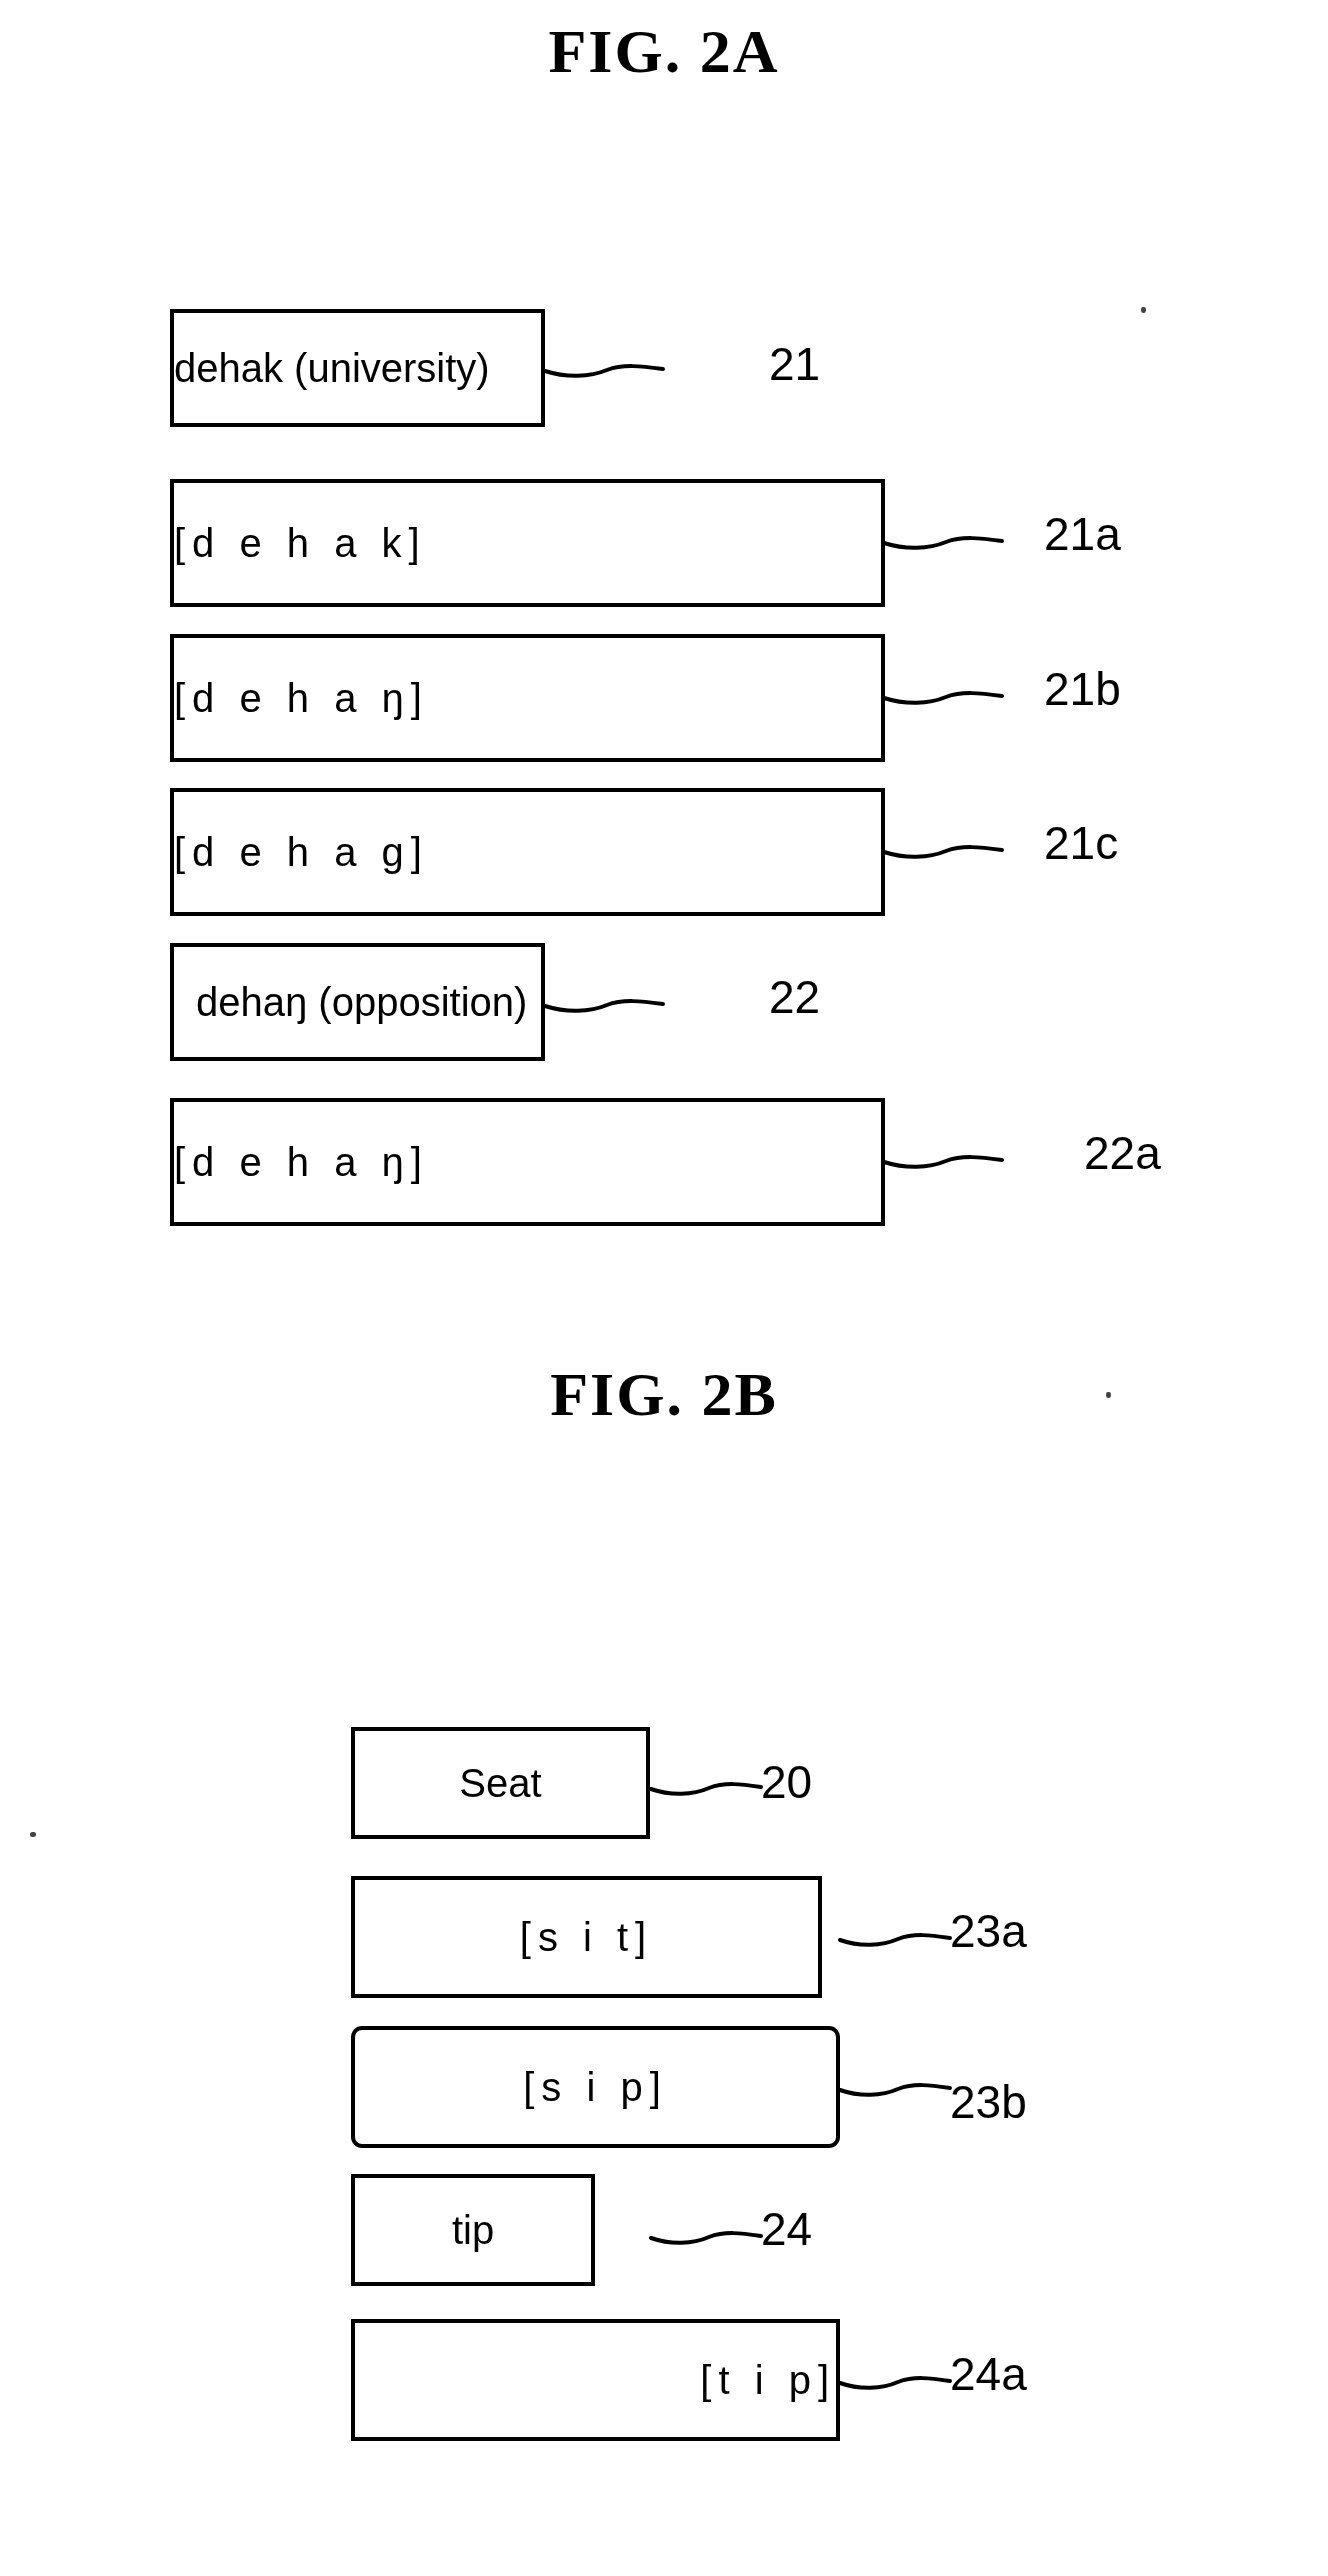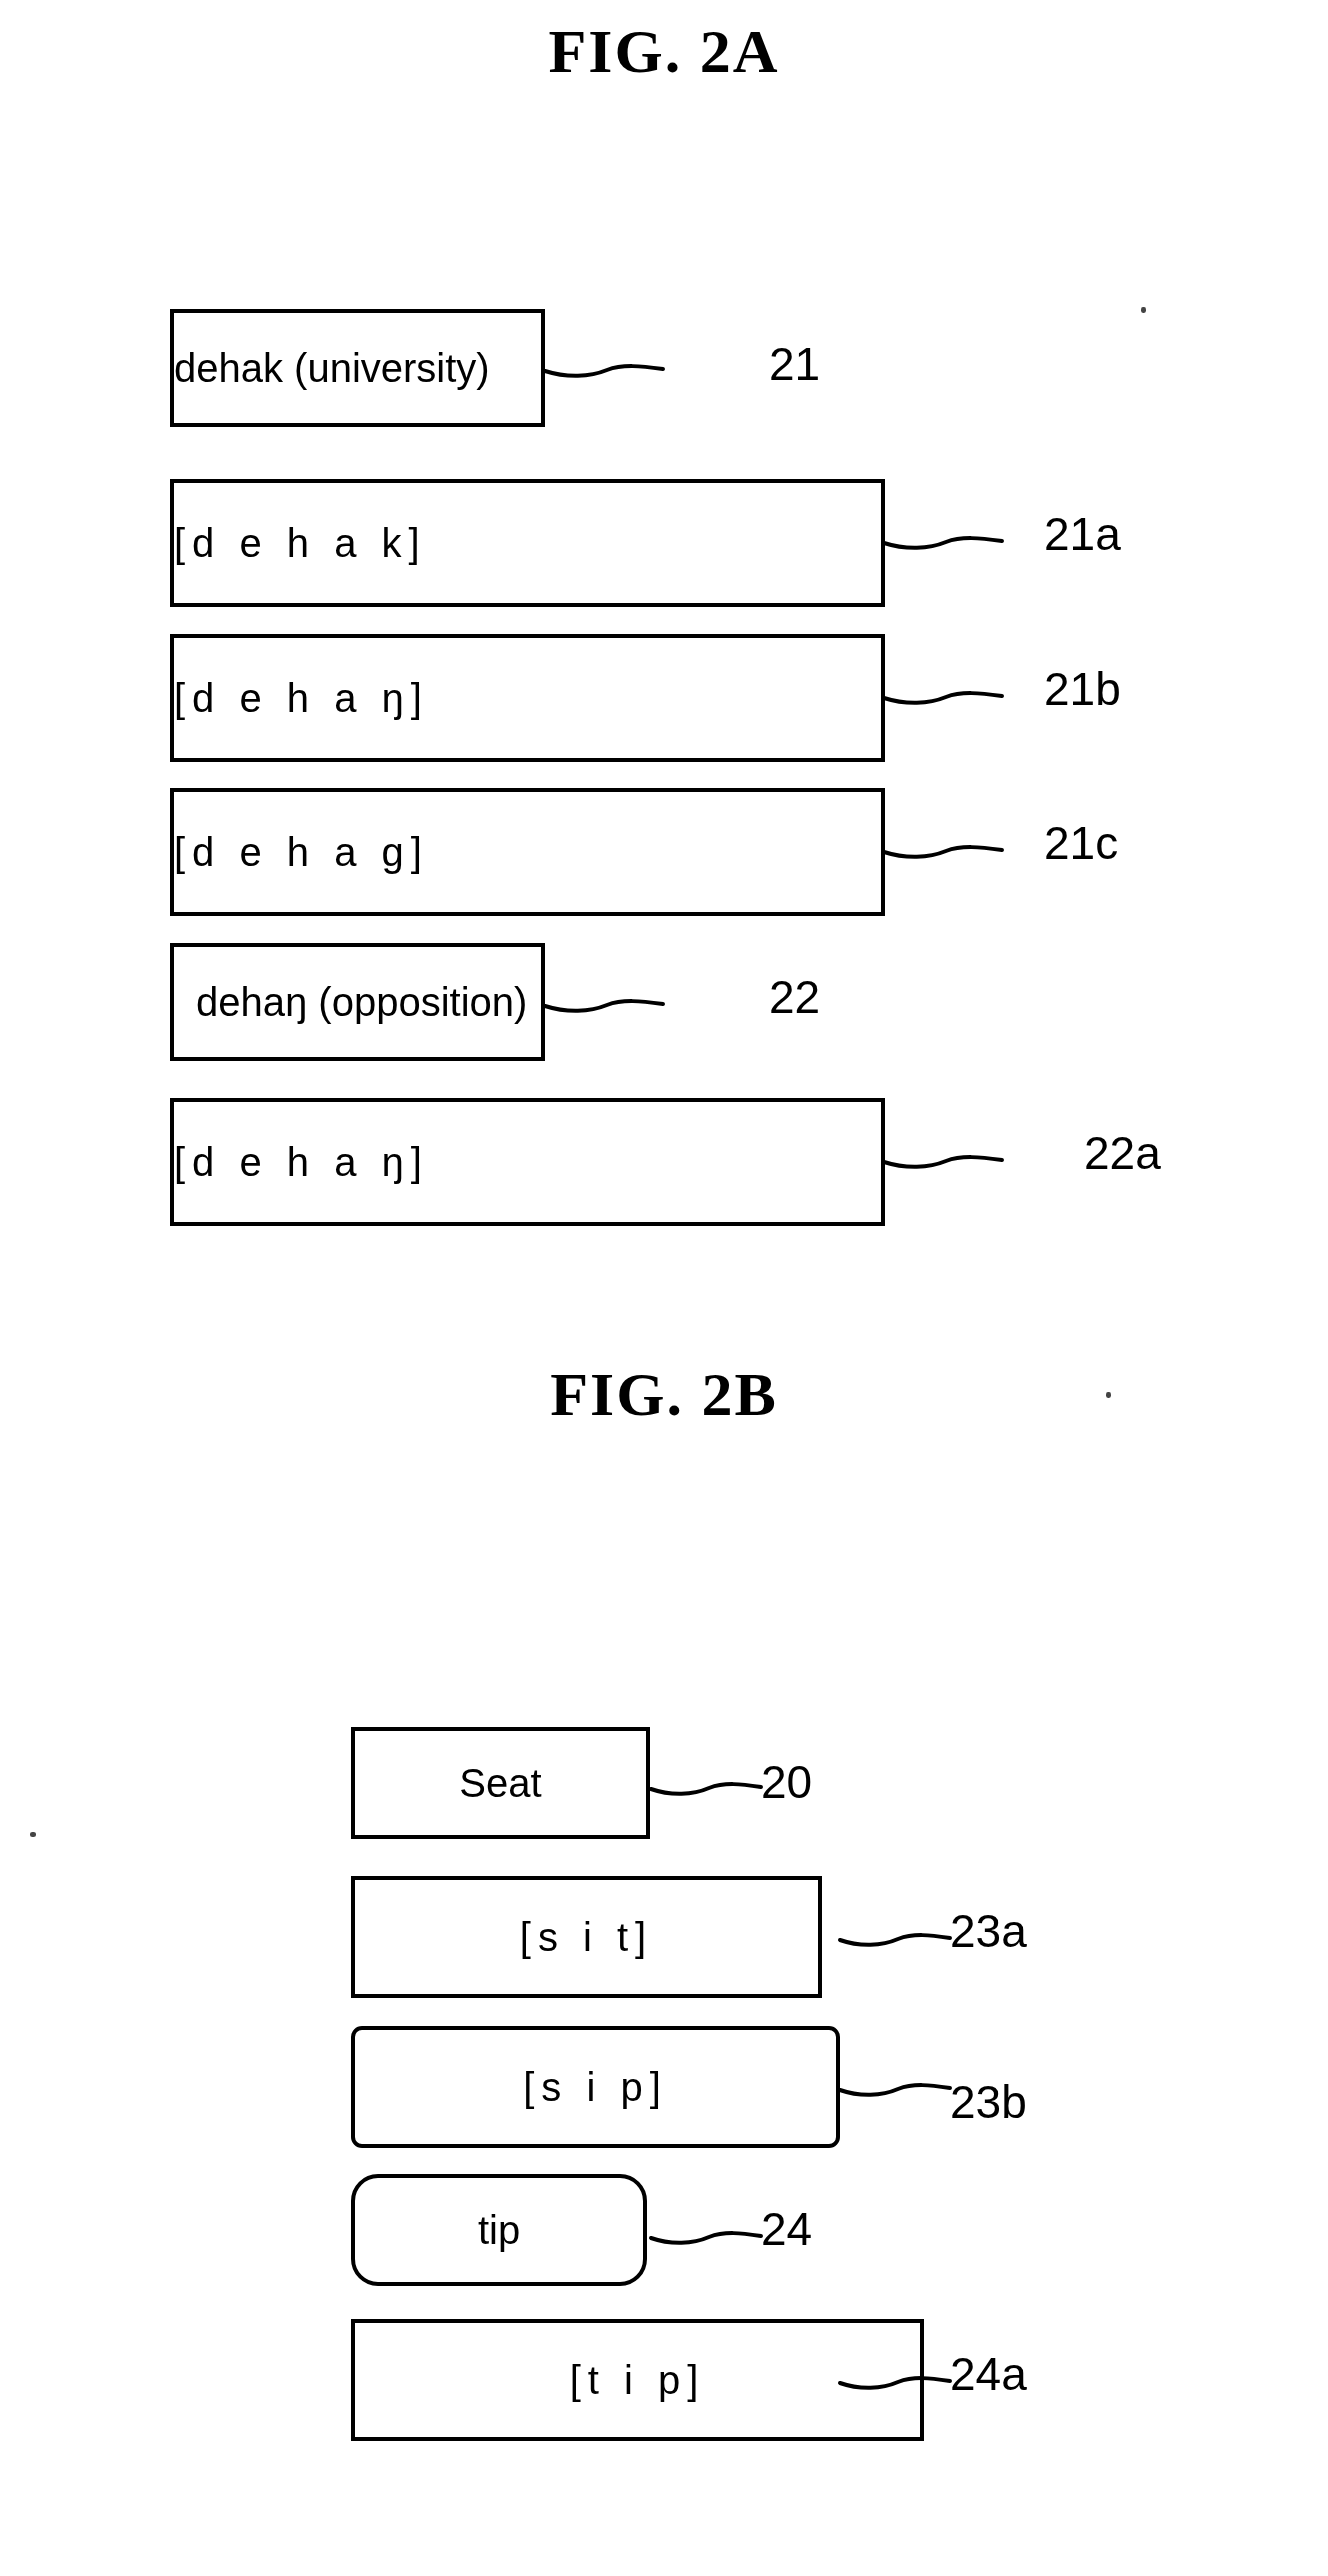--- a/index.html
+++ b/index.html
@@ -184,31 +184,31 @@
     <div class="box align-center" style="left:351px; top:2026px; width:489px; height:122px;border-radius:11px;">
       <span class="box-text phonetic">[s i p]</span>
     </div>
     <div class="leader" style="left:840px; top:2054px;">
       <svg width="120" height="60" viewBox="0 0 120 60">
         <path d="M0,36 C20,43 42,42 58,35 C74,29 90,31 110,34" fill="none" stroke="#000" stroke-width="4" stroke-linecap="round"></path>
       </svg>
     </div>
     <div class="ref-num" style="left:950px; top:2054px;margin-top:21px;">23b</div>
 
-    <div class="box align-center" style="left:351px; top:2174px; width:296px; height:112px;border-radius:27px;">
+    <div class="box align-center" style="left:351px; top:2174px; width:244px; height:112px;">
       <span class="box-text">tip</span>
     </div>
     <div class="leader" style="left:651px; top:2202px;">
       <svg width="120" height="60" viewBox="0 0 120 60">
         <path d="M0,36 C20,43 42,42 58,35 C74,29 90,31 110,34" fill="none" stroke="#000" stroke-width="4" stroke-linecap="round"></path>
       </svg>
     </div>
     <div class="ref-num" style="left:761px; top:2202px;">24</div>
 
-    <div class="box align-center" style="left:351px; top:2319px; width:573px; height:122px;">
+    <div class="box align-center" style="left:351px; top:2319px; width:489px; height:122px;justify-content:flex-end;">
       <span class="box-text phonetic">[t i p]</span>
     </div>
     <div class="leader" style="left:840px; top:2347px;">
       <svg width="120" height="60" viewBox="0 0 120 60">
         <path d="M0,36 C20,43 42,42 58,35 C74,29 90,31 110,34" fill="none" stroke="#000" stroke-width="4" stroke-linecap="round"></path>
       </svg>
     </div>
     <div class="ref-num" style="left:950px; top:2347px;">24a</div>
 
   </div>

